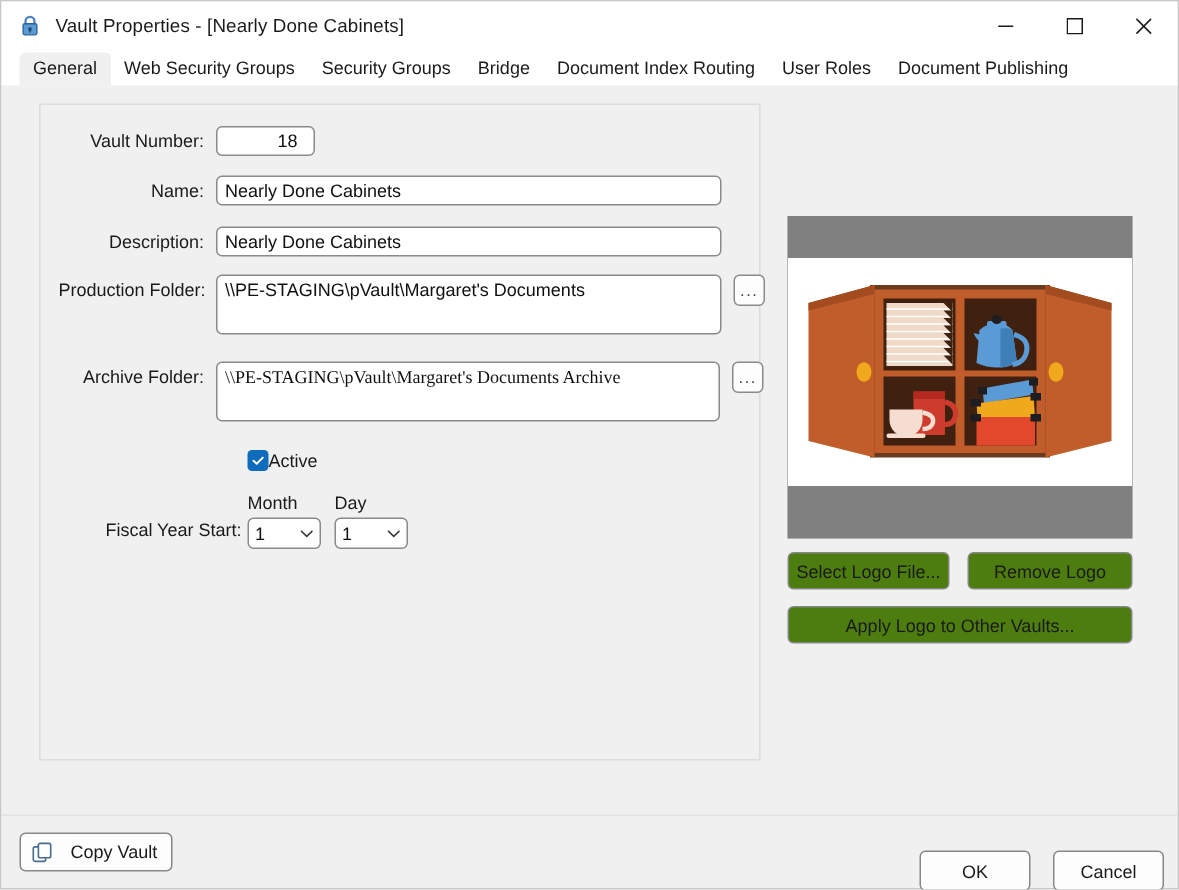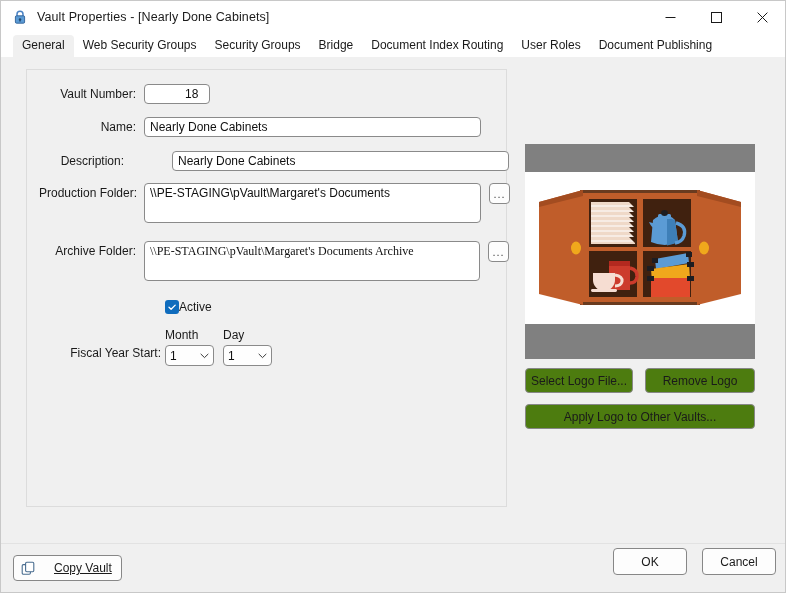--- a/index.html
+++ b/index.html
@@ -268,27 +268,26 @@
     height: 26px;
     box-sizing: border-box;
     border: 1px solid #878787;
     border-radius: 4px;
     background: #fdfdfd;
     display: flex;
     align-items: center;
     padding: 0 9px 0 7px;
     font-size: 12px;
     color: #1a1a1a;
-    gap: 18px;
-    text-decoration: underline;
+    gap: 11px;
   }
   .copy-btn svg { display: block; }
   .footer-btn {
     position: absolute;
-    top: 4px;
+    top: 23px;
     width: 74px;
     height: 27px;
     box-sizing: border-box;
     border: 1px solid #878787;
     border-radius: 4px;
     background: #fdfdfd;
     font-family: "Liberation Sans", sans-serif;
     font-size: 12px;
     color: #1a1a1a;
     display: flex;
@@ -346,21 +345,21 @@
       <div class="field-row" style="left:12px; top:14px;">
         <div class="flabel" style="width:97px;">Vault Number:</div>
         <input class="tbox" style="width: 66px; height: 20px; margin-left: 8px; padding-left: 40px;" value="18">
       </div>
 
       <div class="field-row" style="left:12px; top:47px;">
         <div class="flabel" style="width:97px;">Name:</div>
         <input class="tbox" style="width: 337px; height: 20px; margin-left: 8px;" value="Nearly Done Cabinets">
       </div>
 
-      <div class="field-row" style="left:0; top:81px;gap:40px;">
+      <div class="field-row" style="left:12px; top:81px;">
         <div class="flabel" style="width:97px;">Description:</div>
         <input class="tbox" style="width: 337px; height: 20px; margin-left: 8px;" value="Nearly Done Cabinets">
       </div>
 
       <div class="field-row" style="left:12px; top:113px;">
         <div class="flabel" style="width:97px;">Production Folder:</div>
         <textarea class="tbox tbox-multiline" style="width: 337px; height: 40px; margin-left: 8px;">\\PE-STAGING\pVault\Margaret's Documents</textarea>
         <button class="ellipsis-btn" style="margin-left:8px;">...</button>
       </div>
 

